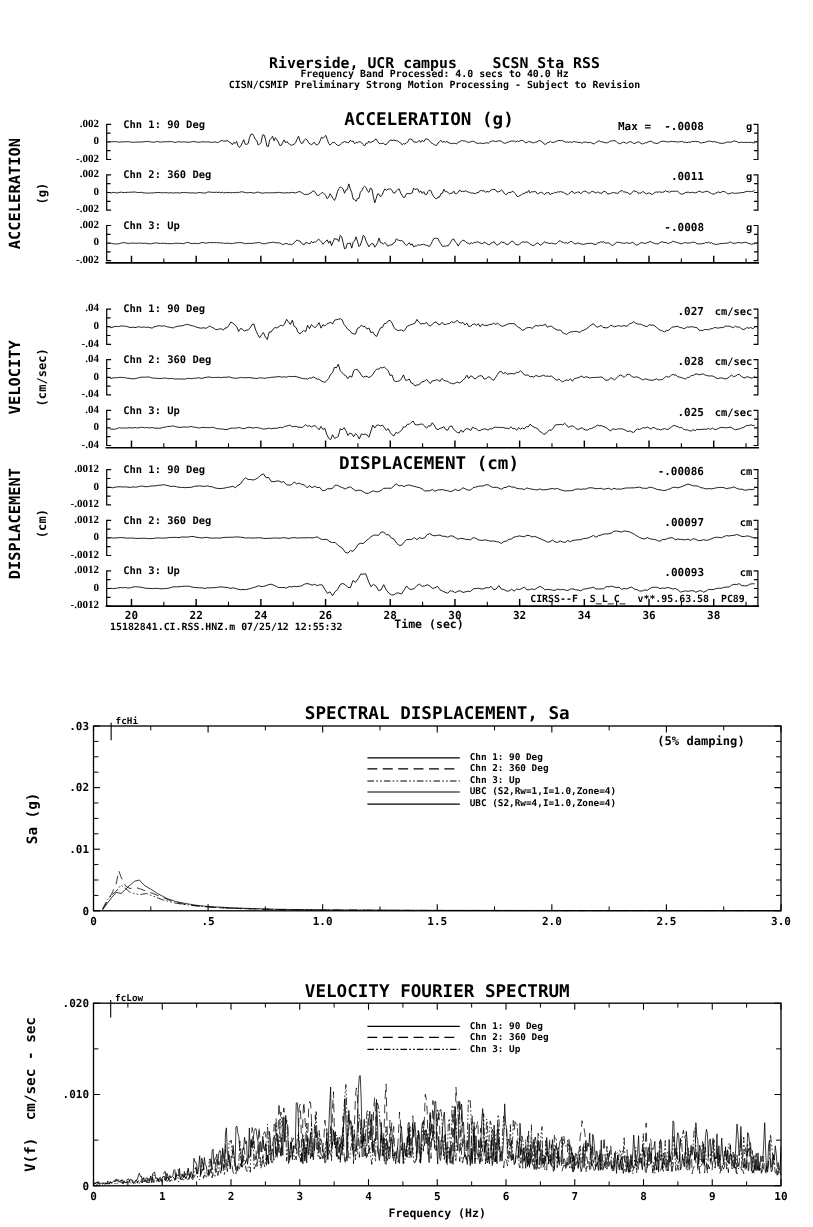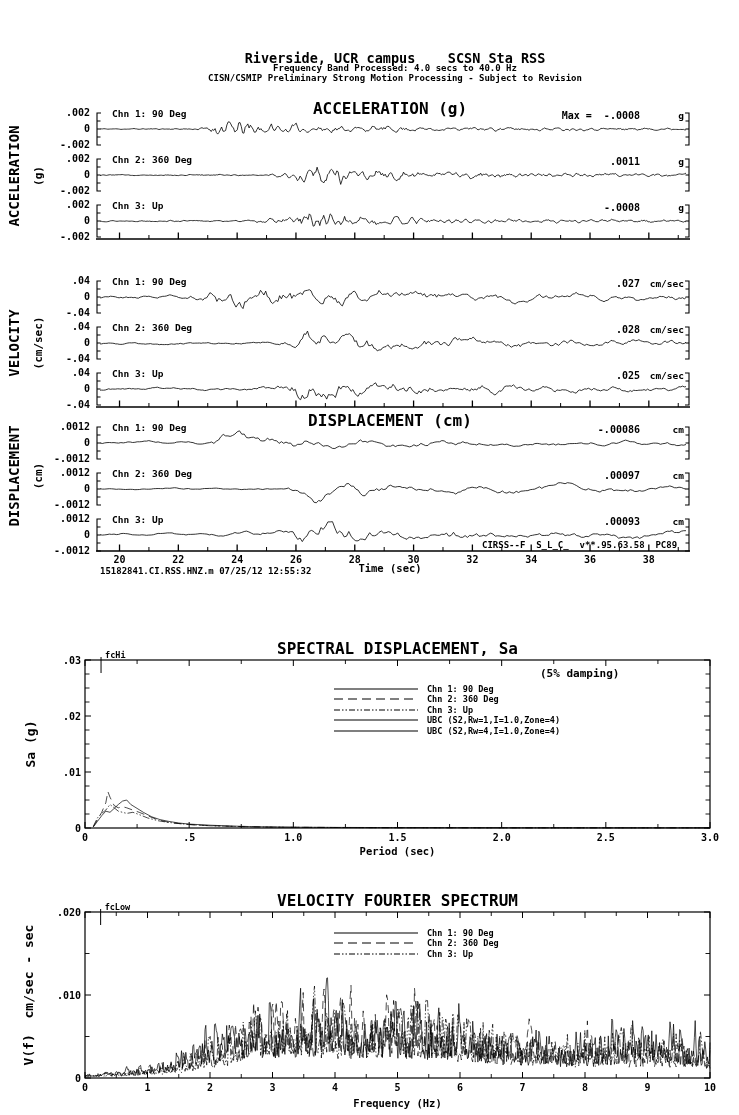--- a/index.html
+++ b/index.html
@@ -10,21 +10,21 @@
   .hdr div{position:static;white-space:pre;}
   .h1{font-size:13.5px;line-height:12px;}
   .h2{font-size:9px;line-height:9.5px;}
   .sec-title{left:80px;width:620px;text-align:center;font-size:16px;line-height:12px;}
   .vlabel{transform:translate(-50%,-50%) rotate(-90deg);white-space:pre;}
   .vmain{font-size:14px;}
   .vunits{font-size:11px;}
   .vspec{font-size:13px;}
   .strip{left:0;width:739px;height:46px;}
   .strip div{line-height:10px;}
-  .scale{right:649px;font-size:10px;white-space:pre;}
+  .scale{right:649px;font-size:10px;white-space:pre;font-family:Liberation Serif, serif;}
   .s-top{top:2px;} .s-mid{top:18px;} .s-bot{top:34px;}
   .chn{left:112px;top:3px;font-size:9.5px;}
   .maxv{right:99px;top:5px;font-size:10px;white-space:pre;}
   .unit{right:55px;top:5px;font-size:9.5px;}
   .wave{position:absolute;left:96px;top:0;overflow:visible;}
   .ts-axis{position:absolute;left:80px;overflow:visible;}
   .spec{position:absolute;overflow:visible;}
   svg text{font-family:"DejaVu Sans Mono","Liberation Mono",monospace;font-weight:bold;fill:#000;}
   .xlab{left:80px;width:635px;text-align:center;font-size:10.5px;}
   .foot{font-size:9px;white-space:pre;}
@@ -321,39 +321,38 @@
       <line x1="5" y1="33.00000000000001" x2="9.5" y2="33.00000000000001" stroke="#000" stroke-width="0.9"></line>
       <line x1="630" y1="33.00000000000001" x2="625.5" y2="33.00000000000001" stroke="#000" stroke-width="0.9"></line>
       <line x1="5" y1="19.000000000000014" x2="9.5" y2="19.000000000000014" stroke="#000" stroke-width="0.9"></line>
       <line x1="630" y1="19.000000000000014" x2="625.5" y2="19.000000000000014" stroke="#000" stroke-width="0.9"></line>
       <line x1="21.041666666666668" y1="2" x2="21.041666666666668" y2="18" stroke="#000" stroke-width="1"></line>
       <text x="25.041666666666668" y="3" font-size="8.5">fcHi</text>
       <polyline points="13.3,171.9 17.5,166.3 21.7,160.7 25.8,156.2 30.0,157.3 34.2,153.4 38.3,149.5 42.5,146.1 46.7,145.0 50.8,149.5 57.1,153.4 63.3,157.3 71.7,161.8 80.0,164.6 88.3,166.3 98.8,168.0 109.2,169.1 130.0,170.2 150.8,171.0 171.7,171.6 192.5,171.9 213.3,172.2 255.0,172.4 317.5,172.6 421.7,172.7 525.8,172.8 630.0,172.8 " stroke="#000" fill="none" stroke-width="0.7"></polyline>
       <polyline points="13.3,171.9 17.5,164.6 21.7,157.3 25.8,147.8 27.9,136.6 30.0,142.2 34.2,150.6 38.3,152.8 42.5,151.7 46.7,152.8 52.9,155.1 59.2,157.3 67.5,160.7 75.8,164.0 84.2,166.3 92.5,168.0 105.0,169.1 119.6,170.2 140.4,171.0 161.3,171.6 192.5,172.2 234.2,172.4 296.7,172.7 421.7,172.8 630.0,172.8 " stroke="#000" fill="none" stroke-width="0.7" stroke-dasharray="8,5"></polyline>
       <polyline points="13.3,171.3 17.5,162.9 21.7,158.4 25.8,155.1 30.0,149.5 34.2,152.8 38.3,156.2 42.5,157.3 46.7,158.4 52.9,157.3 59.2,159.6 67.5,162.9 77.9,165.7 88.3,167.4 98.8,168.5 109.2,169.6 130.0,170.8 150.8,171.3 171.7,171.9 213.3,172.3 275.8,172.6 421.7,172.8 630.0,172.8 " stroke="#000" fill="none" stroke-width="0.7" stroke-dasharray="7,2,1.5,2,1.5,2"></polyline>
     </svg>
-  <div class="damping" style="left:540px;top:667px;width:177px;text-align:left">(5% damping)</div>
+  <div class="damping" style="left:500px;top:667px;width:177px;text-align:right">(5% damping)</div>
   <div class="legend" style="left:332px;top:684px">
       <div class="lg-row"><svg width="88" height="8">
           <line x1="2" y1="4" x2="86" y2="4" stroke="#000" stroke-width="1.1"></line>
         </svg><span>Chn 1: 90 Deg</span></div>
       <div class="lg-row"><svg width="88" height="8">
           <line x1="2" y1="4" x2="86" y2="4" stroke="#000" stroke-width="1.1" stroke-dasharray="9,5"></line>
         </svg><span>Chn 2: 360 Deg</span></div>
       <div class="lg-row"><svg width="88" height="8">
           <line x1="2" y1="4" x2="86" y2="4" stroke="#000" stroke-width="1.1" stroke-dasharray="6,2,1.5,2,1.5,2"></line>
         </svg><span>Chn 3: Up</span></div>
       <div class="lg-row"><svg width="88" height="8">
           <line x1="2" y1="4" x2="86" y2="4" stroke="#000" stroke-width="1.1"></line>
         </svg><span>UBC (S2,Rw=1,I=1.0,Zone=4)</span></div>
       <div class="lg-row"><svg width="88" height="8">
           <line x1="2" y1="4" x2="86" y2="4" stroke="#000" stroke-width="1.1"></line>
         </svg><span>UBC (S2,Rw=4,I=1.0,Zone=4)</span></div>
     </div>
-  <div class="xlab" style="top:845px">Period (sec)</div>
 
   <div class="sec-title" style="top:895px;left:80px;width:635px">VELOCITY FOURIER SPECTRUM</div>
   <div class="vlabel vspec" style="left:28px;top:995px">V(f)  cm/sec - sec</div>
   <svg class="spec" style="left:80px;top:907px" width="645" height="200">
       <rect x="5" y="5" width="625" height="166" stroke="#000" fill="none" stroke-width="1.2"></rect>
       <line x1="5" y1="171" x2="5" y2="165" stroke="#000" stroke-width="1"></line>
       <line x1="5" y1="5" x2="5" y2="11" stroke="#000" stroke-width="1"></line>
       <text x="5" y="184" text-anchor="middle" font-size="10">0</text>
       <line x1="67.5" y1="171" x2="67.5" y2="165" stroke="#000" stroke-width="1"></line>
       <line x1="67.5" y1="5" x2="67.5" y2="11" stroke="#000" stroke-width="1"></line>

